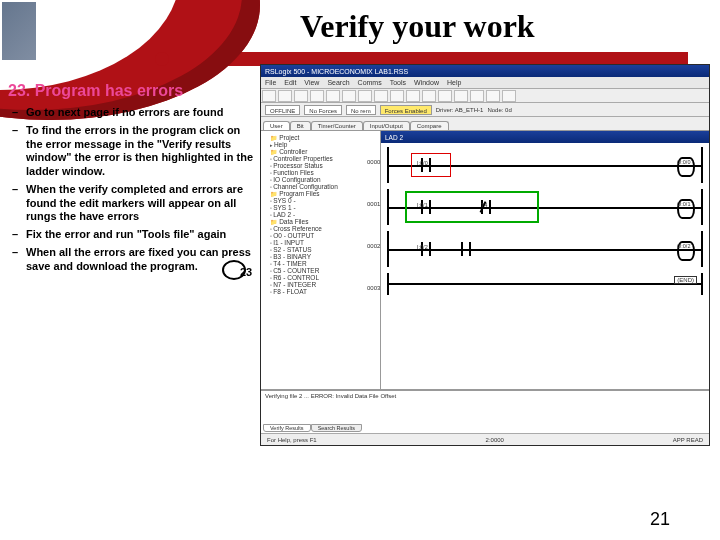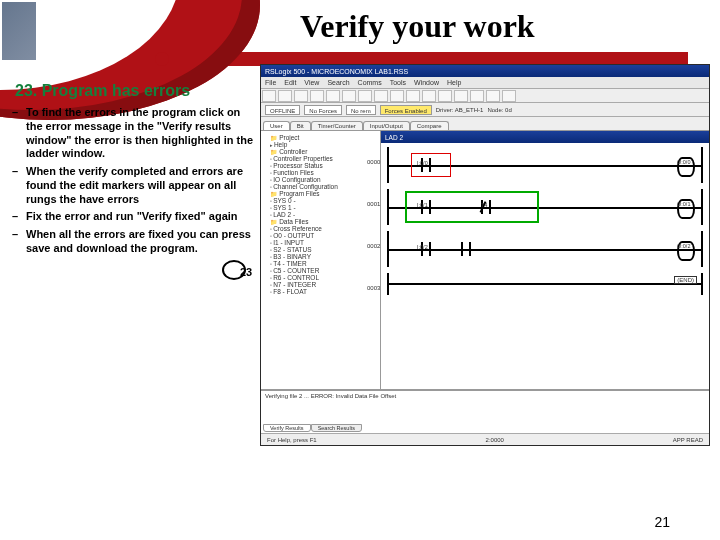--- a/index.html
+++ b/index.html
@@ -28,21 +28,21 @@
   }
   .title {
     position: absolute; left: 300px; top: 8px; font-size: 32px; font-weight: 700;
     font-family: "Times New Roman", serif; color: #000;
   }
   .red-rule { position: absolute; left: 0; right: 0; top: 52px; height: 14px; background: #B01116; }
 
   
   .body { position: absolute; top: 78px; left: 0; right: 0; bottom: 0; }
 
-  .heading { position: absolute; left: 8px; top: 4px; font-size: 16px; font-weight: 700; color: #15803d; margin-left: 7px; }
+  .heading { position: absolute; left: 8px; top: 4px; font-size: 16px; font-weight: 700; color: #ec4899; }
 
   .bullets { position: absolute; left: 8px; top: 28px; width: 250px; font-size: 11px; font-weight: 700; line-height: 1.25; }
   .bullets li { list-style: none; position: relative; padding-left: 18px; margin-bottom: 4px; }
   .bullets li::before { content: "–"; position: absolute; left: 4px; top: 0; }
 
   .step-badge {
     position: absolute; left: 222px; top: 182px; width: 24px; height: 20px;
     border: 2px solid #000; border-radius: 50%;
     font-size: 11px; font-weight: 700; text-align: center; line-height: 20px;
     background: #fff;
@@ -87,44 +87,45 @@
   .lbl { position:absolute; font-size:5.5px; top:2px; }
   .hl-red { position:absolute; border:1px solid #d00; }
   .hl-green { position:absolute; outline:2px solid #0a0; }
 
   .bottom-panel { position: absolute; left: 0; right: 0; bottom: 12px; height: 44px; background: #fff; border-top: 2px solid #999; font-size: 6px; padding: 2px 4px; }
   .bottom-tabs { position: absolute; left: 2px; bottom: 1px; display:flex; gap:0; }
   .bottom-tabs .btab { border:1px solid #999; padding: 0 6px; font-size: 5.5px; background:#eee; border-radius: 0 0 3px 3px; }
   .bottom-tabs .btab:first-child { background:#fff; }
   .statusbar { position: absolute; left:0; right:0; bottom:0; height:12px; background:#eee; border-top:1px solid #aaa; font-size:6px; display:flex; align-items:center; justify-content:space-between; padding:0 6px; }
 
-  .pagenum { position: absolute; right: 18px; bottom: 10px; font-size: 14px; color: #000; }
+  .pagenum { position: absolute; right: 18px; bottom: 10px; font-size: 18px; color: #000; }
   .end-tag { position:absolute; right:4px; font-size:6px; border:1px solid #333; padding:0 2px; }
 </style>
 </head>
 <body>
 
 <div class="slide">
 
   <div class="banner">
     <div class="red-rule"></div>
     <div class="banner-curve"></div>
     <div class="banner-inner-white"></div>
     <div class="banner-dot"></div>
     <div class="banner-chip"></div>
     <div class="title">Verify your work</div>
   </div>
 
   <div class="body">
     <div class="heading">23. Program has errors</div>
 
     <ul class="bullets">
+      <li>Go to next page if no errors are found</li>
       <li>To find the errors in the program click on the error message in the "Verify results window" the error is then highlighted in the ladder window.</li>
       <li>When the verify completed and errors are found the edit markers will appear on all rungs the have errors</li>
-      <li>Fix the error and run "Verify fixed" again</li>
+      <li>Fix the error and run "Tools file" again</li>
       <li>When all the errors are fixed you can press save and download the program.</li>
     </ul>
 
     <div class="step-badge">23</div>
 
     <div class="app">
       <div class="titlebar">
         <span>RSLogix 500 - MICROECONOMIX LAB1.RSS</span>
       </div>
       <div class="menubar">

